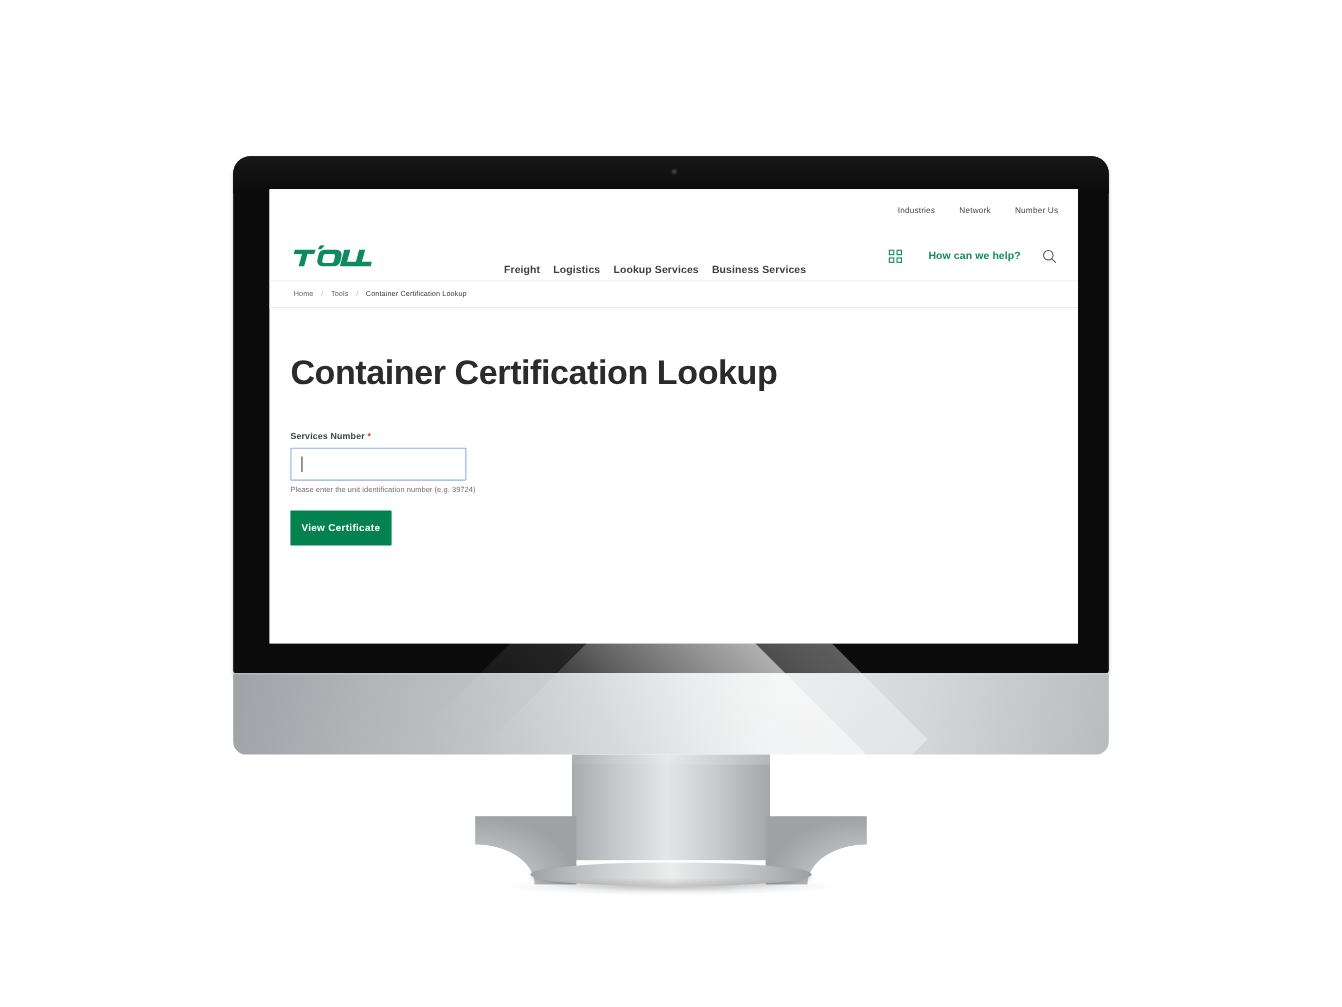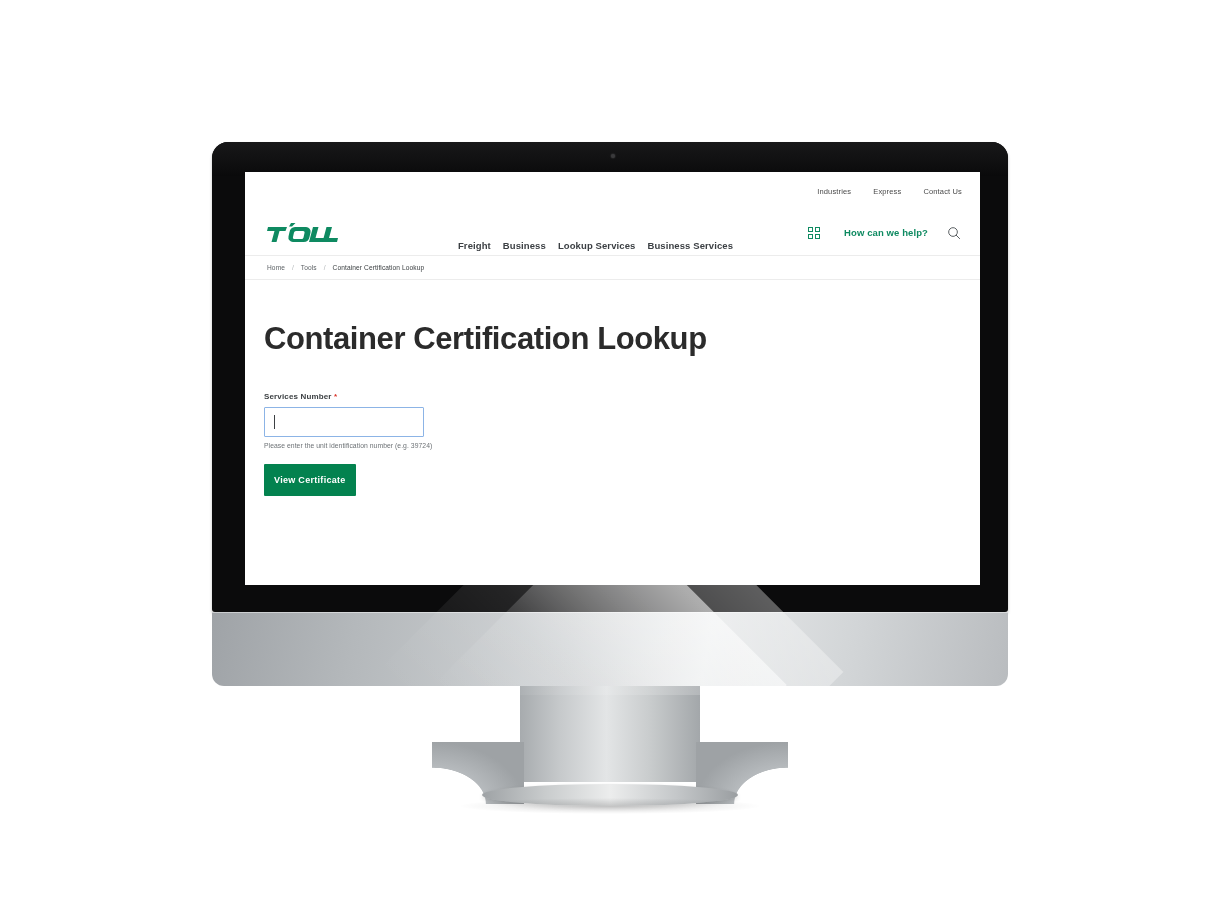--- a/index.html
+++ b/index.html
@@ -372,22 +372,22 @@
   <div id="bezel-chin-shadow">
     <div class="vshape"></div>
   </div>
 
   <div id="monitor-screen">
     <div class="page">
 
       <div class="utility-bar">
         <div class="utility-links">
           <a class="utility-link" href="#">Industries</a>
-          <a class="utility-link" href="#">Express</a>
-          <a class="utility-link" href="#">Contact Us</a>
+          <a class="utility-link" href="#">Network</a>
+          <a class="utility-link" href="#">Number Us</a>
         </div>
       </div>
 
       <div class="main-header">
 
         <a class="brand-logo" href="#">
           <svg width="72" height="20" viewBox="0 0 144 40" aria-hidden="true">
             <g fill="#0e8a61">
 
               <polygon points="48,0 57,0 50,7 44,7"></polygon>
@@ -399,21 +399,21 @@
 
               <polygon points="92,8 103,8 97,30 115,30 113,38 84,38"></polygon>
 
               <polygon points="119,8 130,8 124,30 142,30 140,38 111,38"></polygon>
             </g>
           </svg>
         </a>
 
         <nav class="main-nav">
           <a class="nav-link" href="#">Freight</a>
-          <a class="nav-link" href="#">Business</a>
+          <a class="nav-link" href="#">Logistics</a>
           <a class="nav-link" href="#">Lookup Services</a>
           <a class="nav-link" href="#">Business Services</a>
         </nav>
 
         <div class="header-right">
           <div class="help-trigger">
             <span class="grid-icon">
               <i></i>
                 <i></i>
                 <i></i>

